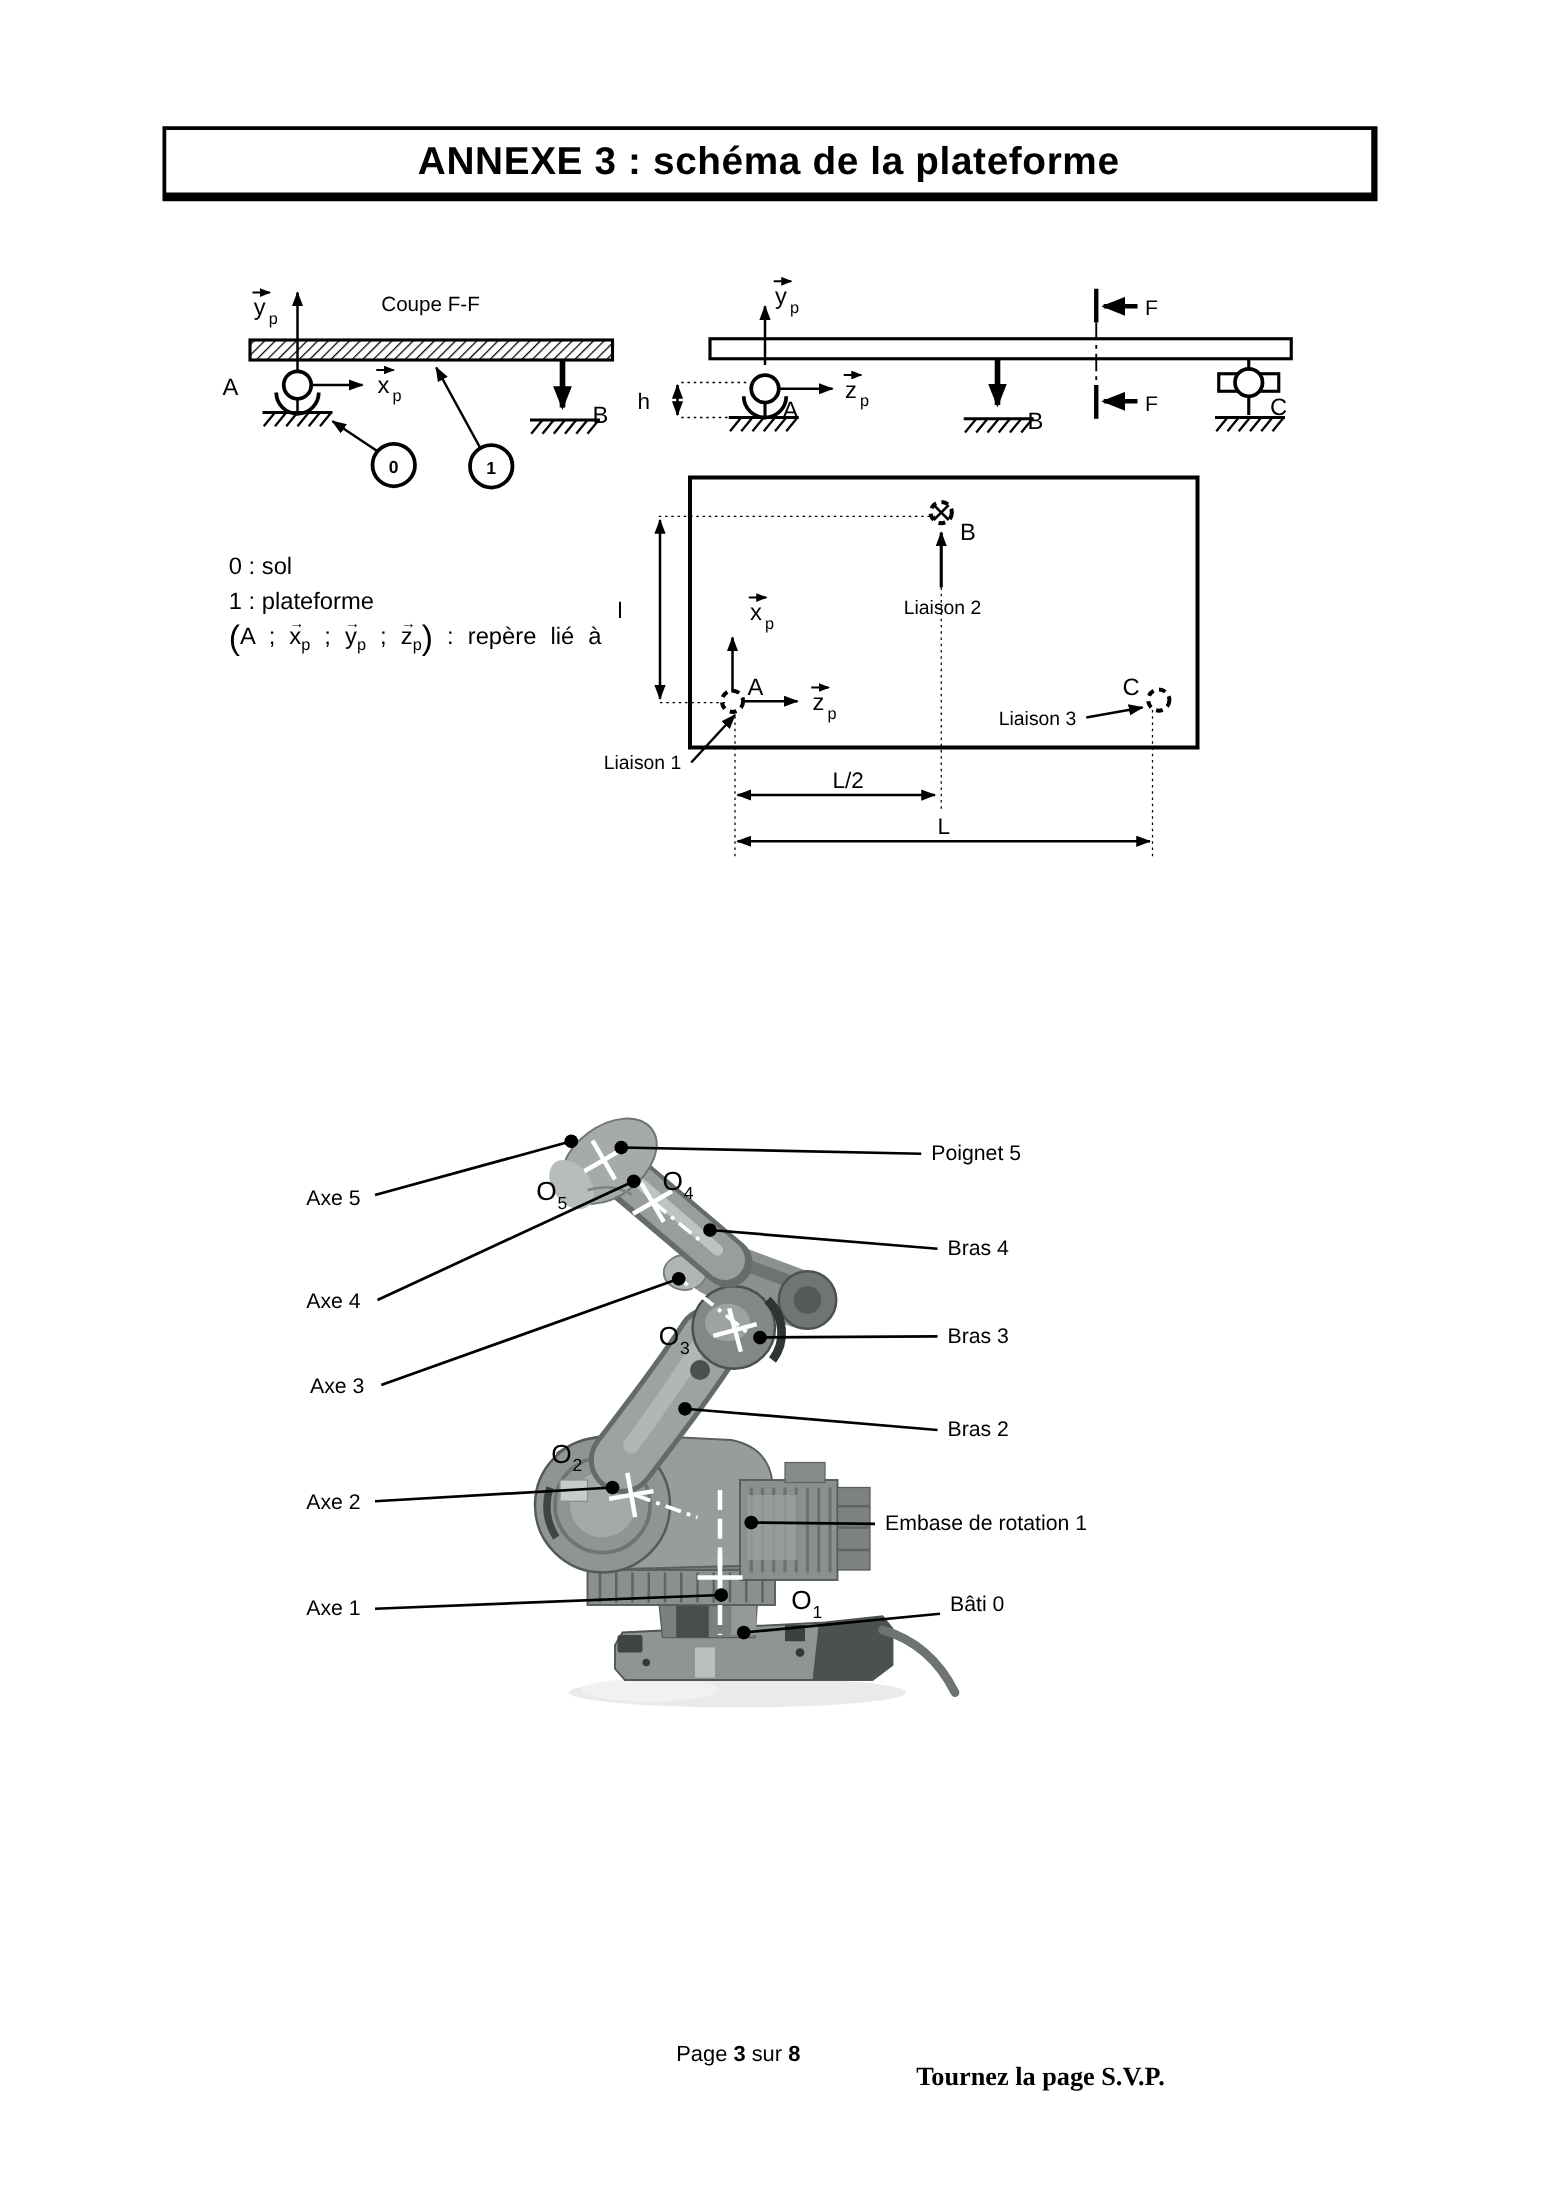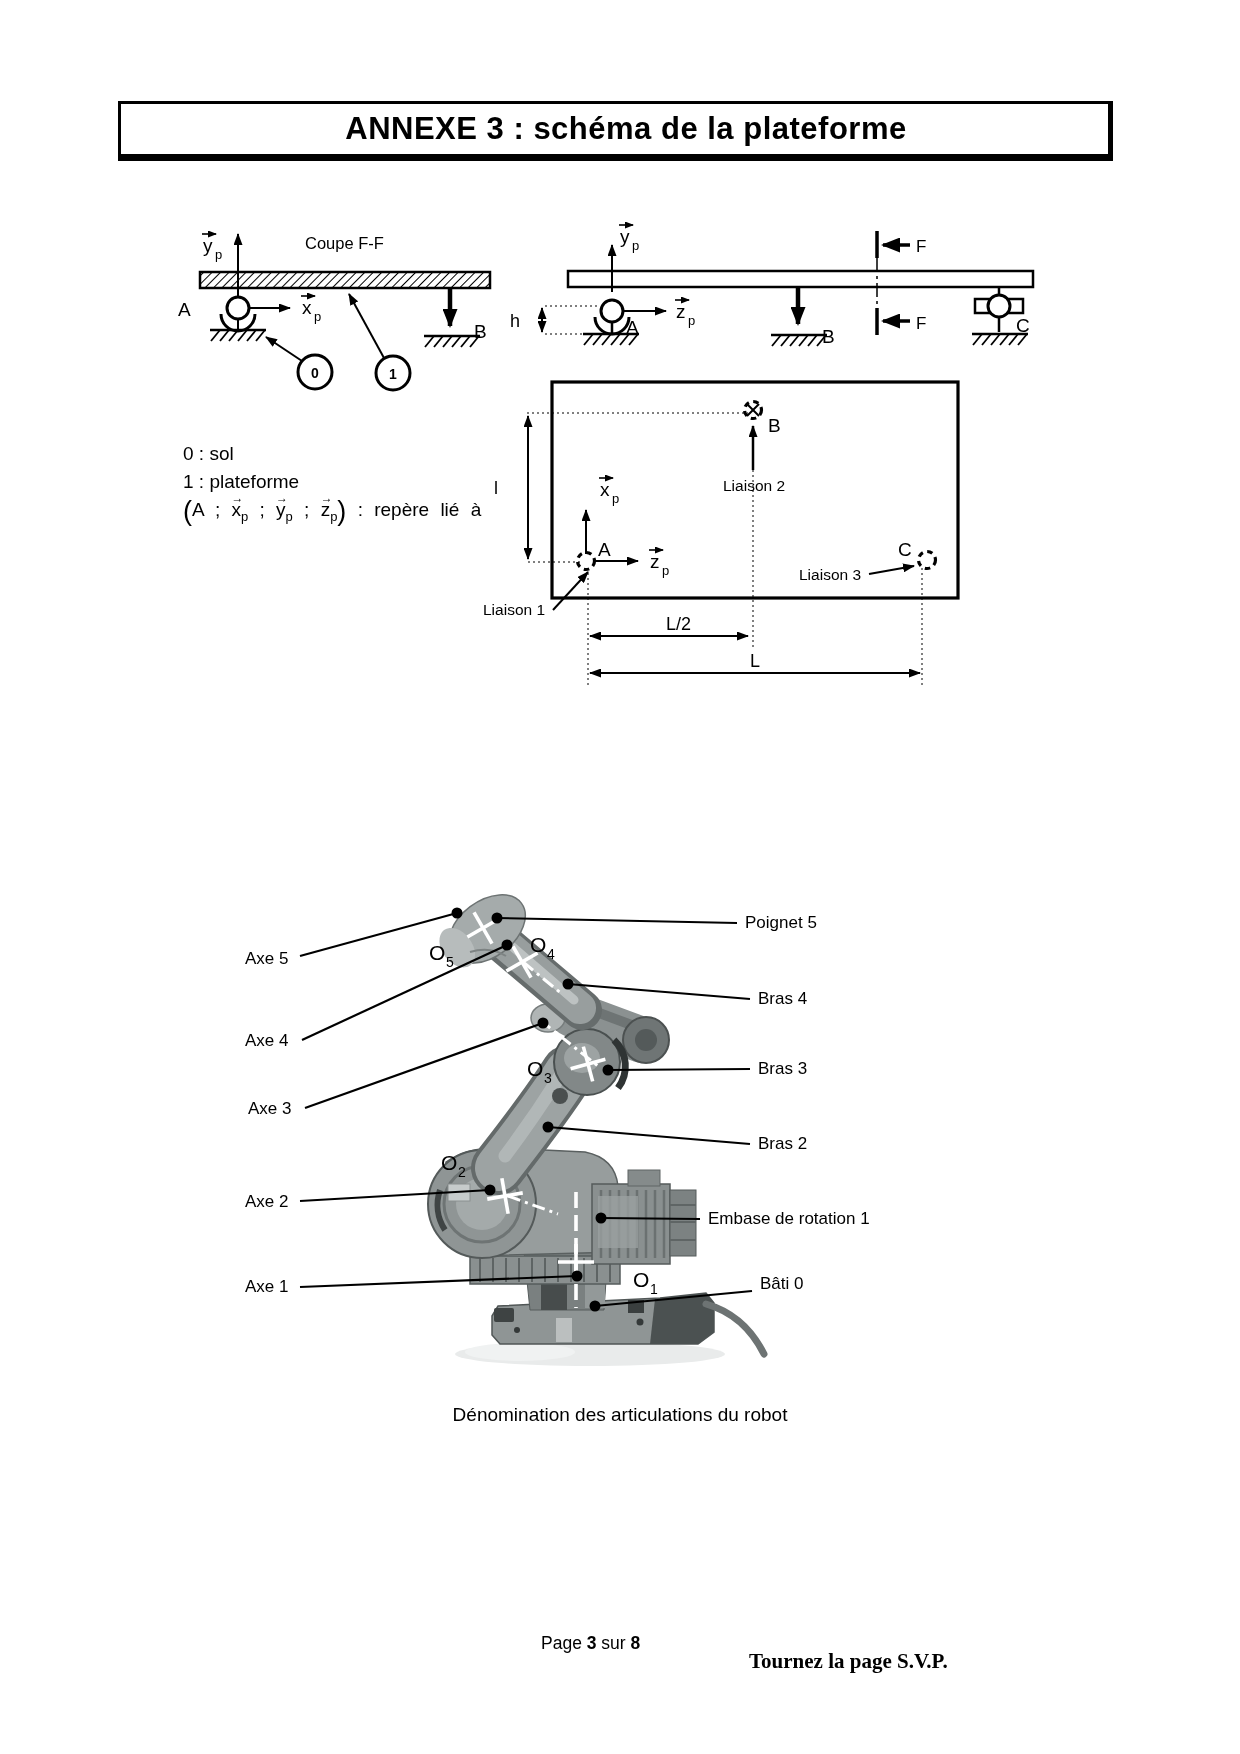--- a/index.html
+++ b/index.html
@@ -1,31 +1,31 @@
 <!DOCTYPE html>
 <html><head>
 <meta charset="utf-8">
 <style>
   html,body{margin:0;padding:0;background:#fff;}
   .page{position:relative;width:1240px;height:1754px;background:#fff;overflow:hidden;
         font-family:"Liberation Sans",sans-serif;color:#000;}
-  .titlebox{position:absolute;left:118px;width:964px;height:50px;
+  .titlebox{position:absolute;left:130px;width:964px;height:50px;
         border:3px solid #000;border-bottom-width:7px;border-right-width:5px;
         display:flex;align-items:center;justify-content:center;
-        font-size:31px;font-weight:bold;letter-spacing:0.5px;padding-left:23px;}
+        font-size:31px;font-weight:bold;letter-spacing:0.5px;}
   .legend{position:absolute;left:183px;top:440px;width:330px;font-size:19px;line-height:28px;}
   .legend .vline{word-spacing:6px;}
   .bigparen{font-size:27px;vertical-align:-4px;font-weight:400;}
   .hvec{position:relative;display:inline-block;}
   .hvec .har{position:absolute;top:-12px;left:0px;font-size:12px;letter-spacing:-1px;}
   .legend sub{font-size:13px;}
   .caption{position:absolute;left:0;top:1404px;width:1240px;text-align:center;font-size:19px;}
   .footer-page{position:absolute;left:541px;top:1633px;font-size:17.5px;}
   .footer-turn{position:absolute;left:733px;top:1649px;font-size:21px;font-weight:bold;
-        font-family:"Liberation Serif",serif;margin-left:16px;}
+        font-family:"Liberation Serif",serif;}
   svg text{font-family:"Liberation Sans",sans-serif;fill:#000;}
   .lbl{font-size:19px;}
   .slbl{font-size:15.5px;}
   .dlbl{font-size:18px;}
   .olbl{font-size:21px;}
   .osub{font-size:14px;}
   .vl{font-size:19px;}
   .vs{font-size:13px;}
   .axlbl{font-size:17px;}
 </style>
@@ -38,21 +38,20 @@
     <span>ANNEXE 3 : schéma de la plateforme</span>
   </div>
 
 
   <div class="legend">
     <div>0 : sol</div>
     <div>1 : plateforme</div>
     <div class="vline"><span class="bigparen">(</span><span>A ; </span><span class="hvec"><span class="har">→</span><span>x</span></span><sub>p</sub><span> ; </span><span class="hvec"><span class="har">→</span><span>y</span></span><sub>p</sub><span> ; </span><span class="hvec"><span class="har">→</span><span>z</span></span><sub>p</sub><span class="bigparen">)</span><span> : repère lié à</span></div>
   </div>
 
-  <div class="caption">Dénomination des articulations du robot</div>
 
   <div class="footer-page"><span>Page </span><b>3</b><span> sur </span><b>8</b></div>
   <div class="footer-turn">Tournez la page S.V.P.</div>
 
   <svg width="1240" height="1754" viewBox="0 0 1240 1754" style="position:absolute;left:0;top:0;">
     <defs>
       <marker id="ae" markerWidth="12" markerHeight="9" refX="11" refY="4.5" orient="auto" markerUnits="userSpaceOnUse">
           <path d="M0,0 L12,4.5 L0,9 Z"></path>
         </marker>
       <marker id="as" markerWidth="12" markerHeight="9" refX="1" refY="4.5" orient="auto" markerUnits="userSpaceOnUse">

